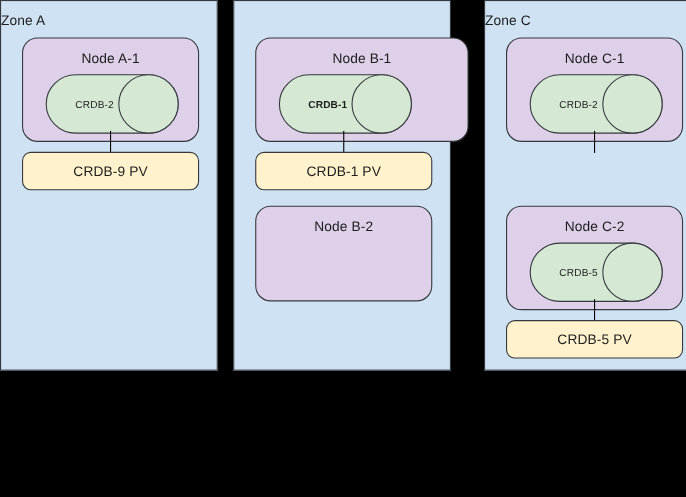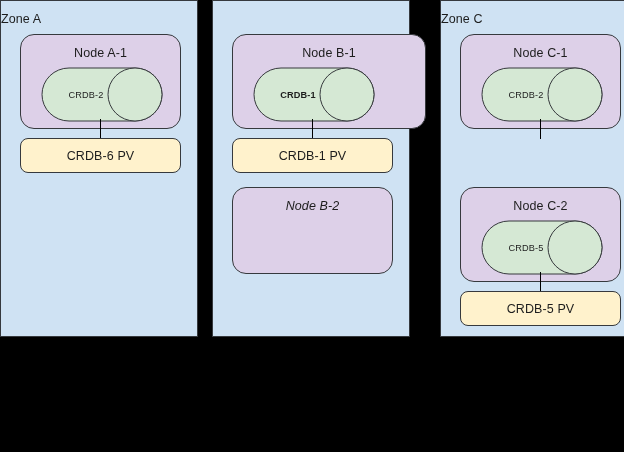--- a/index.html
+++ b/index.html
@@ -129,21 +129,21 @@
           <path d="M 28 1 L 94 1 A 27 26.5 0 0 1 94 54 L 28 54 A 27 26.5 0 0 1 28 1 Z" fill="#d5e8d4" stroke="#36393d" stroke-width="1"></path>
           <ellipse cx="94" cy="27.5" rx="27" ry="26.5" fill="#d5e8d4" stroke="#36393d" stroke-width="1"></ellipse>
         </svg>
         <div class="cyl-label">CRDB-2</div>
       </div>
     </div>
 
     <div class="connector" style="left:99px; top:118px; height:20px;"></div>
 
     <div class="pv" style="left:19px; top:137px; width:161px; height:35px;">
-      <span class="pv-label">CRDB-6 PV</span>
+      <span class="pv-label">CRDB-9 PV</span>
     </div>
   </div>
 
   <div class="zone" style="left:212px; top:0px; width:198px; height:337px;">
 
 
     <div class="node" style="left:19px; top:33px; width:194px; height:95px;">
       <div class="node-title">Node B-1</div>
 
       <div class="cyl" style="left:20px; top:32px;font-weight:bold;">
@@ -154,21 +154,21 @@
         <div class="cyl-label">CRDB-1</div>
       </div>
     </div>
 
     <div class="connector" style="left:99px; top:118px; height:20px;"></div>
 
     <div class="pv" style="left:19px; top:137px; width:161px; height:35px;">
       <span class="pv-label">CRDB-1 PV</span>
     </div>
 
-    <div class="node" style="left:19px; top:186px; width:161px; height:87px;font-style:italic;">
+    <div class="node" style="left:19px; top:186px; width:161px; height:87px;">
       <div class="node-title">Node B-2</div>
     </div>
   </div>
 
   <div class="zone" style="left:440px; top:0px; width:198px; height:337px;text-decoration:underline;">
 
     <div class="zone-title">Zone C</div>
 
     <div class="node" style="left:19px; top:33px; width:161px; height:95px;">
       <div class="node-title">Node C-1</div>

